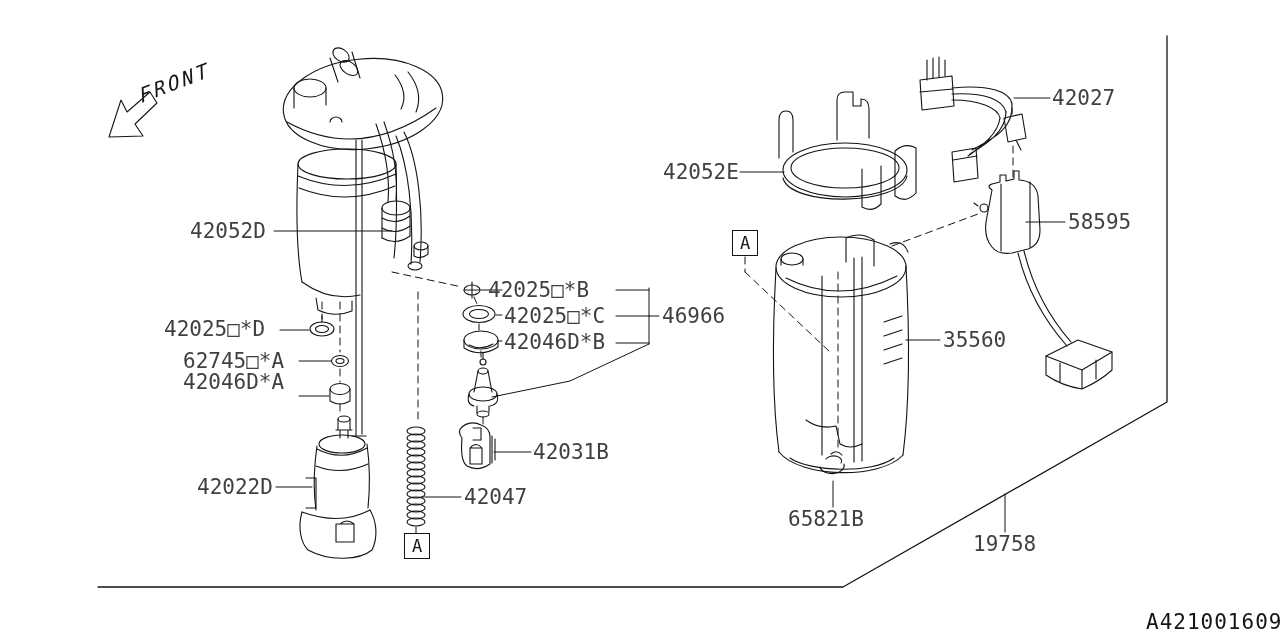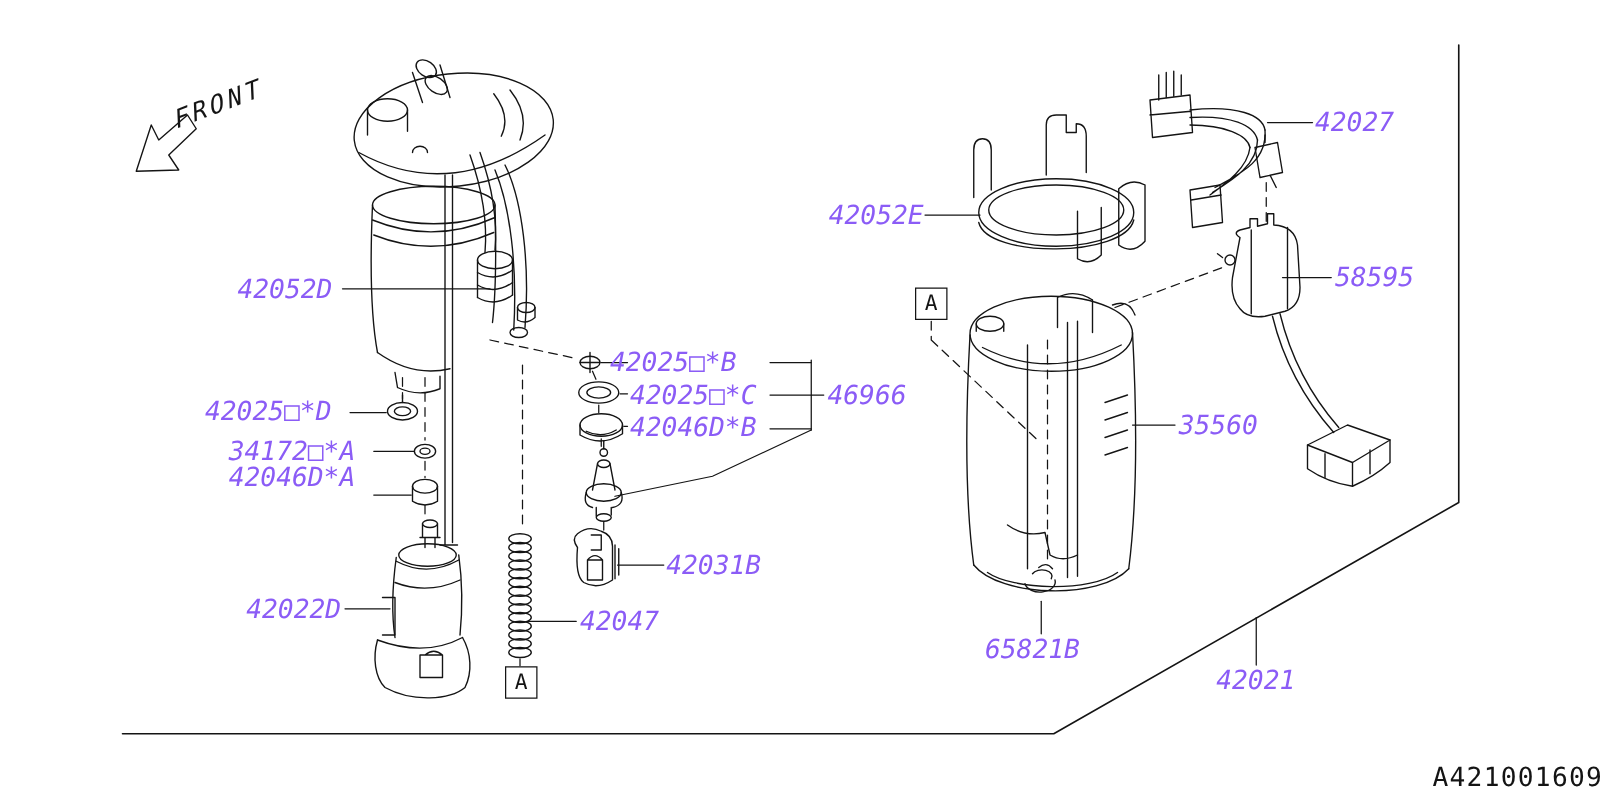--- a/index.html
+++ b/index.html
@@ -1,20 +1,20 @@
 <!DOCTYPE html>
 <html><head>
 <meta charset="utf-8">
 <style>
   html,body{margin:0;padding:0;background:#fff;}
   #stage{position:relative;width:1280px;height:640px;background:#fff;overflow:hidden;
          font-family:"DejaVu Sans Mono", monospace;color:#141414;}
   #art{position:absolute;left:0;top:0;}
   .plabel{position:absolute;font-size:21px;line-height:21px;white-space:pre;
-          color:#8b5cf6;letter-spacing:0px;cursor:default;font-style:italic;}
+          color:#404040;letter-spacing:0px;cursor:default;}
   .marker{position:absolute;width:24px;height:24px;border:1.6px solid #141414;
           display:flex;align-items:center;justify-content:center;
           font-size:17px;line-height:1;background:#fff;}
   .front{position:absolute;left:140px;top:84px;font-size:20px;font-style:italic;
          letter-spacing:3px;transform:rotate(-21deg) skewX(-8deg);transform-origin:left center;
          font-family:"DejaVu Sans Mono",monospace;}
   .docnum{position:absolute;left:1146px;top:610px;font-size:21px;letter-spacing:1px;}
 </style>
 </head>
 <body>
@@ -209,34 +209,34 @@
     <path d="M906,340 H940"></path>
     <path d="M833,481 V507"></path>
     <path d="M1005,494 V532"></path>
   </g>
 </svg>
 
 <div class="front">FRONT</div>
 
 <div class="plabel" style="left:190px;top:221px">42052D</div>
 <div class="plabel" style="left:164px;top:319px">42025□*D</div>
-<div class="plabel" style="left:183px;top:351px">34172□*A</div>
+<div class="plabel" style="left:183px;top:351px">62745□*A</div>
 <div class="plabel" style="left:183px;top:372px">42046D*A</div>
 <div class="plabel" style="left:197px;top:477px">42022D</div>
 <div class="plabel" style="left:464px;top:487px">42047</div>
 <div class="plabel" style="left:533px;top:442px">42031B</div>
 <div class="plabel" style="left:488px;top:280px">42025□*B</div>
 <div class="plabel" style="left:504px;top:306px">42025□*C</div>
 <div class="plabel" style="left:504px;top:332px">42046D*B</div>
 <div class="plabel" style="left:662px;top:306px">46966</div>
 <div class="plabel" style="left:663px;top:162px">42052E</div>
 <div class="plabel" style="left:1052px;top:88px">42027</div>
 <div class="plabel" style="left:1068px;top:212px">58595</div>
 <div class="plabel" style="left:943px;top:330px">35560</div>
 <div class="plabel" style="left:788px;top:509px">65821B</div>
-<div class="plabel" style="left:973px;top:534px">42021</div>
+<div class="plabel" style="left:973px;top:534px">19758</div>
 
 <div class="marker" style="left:732px;top:230px">A</div>
 <div class="marker" style="left:404px;top:533px">A</div>
 
 <div class="docnum">A421001609</div>
 
 </div>
 
 </body></html>

